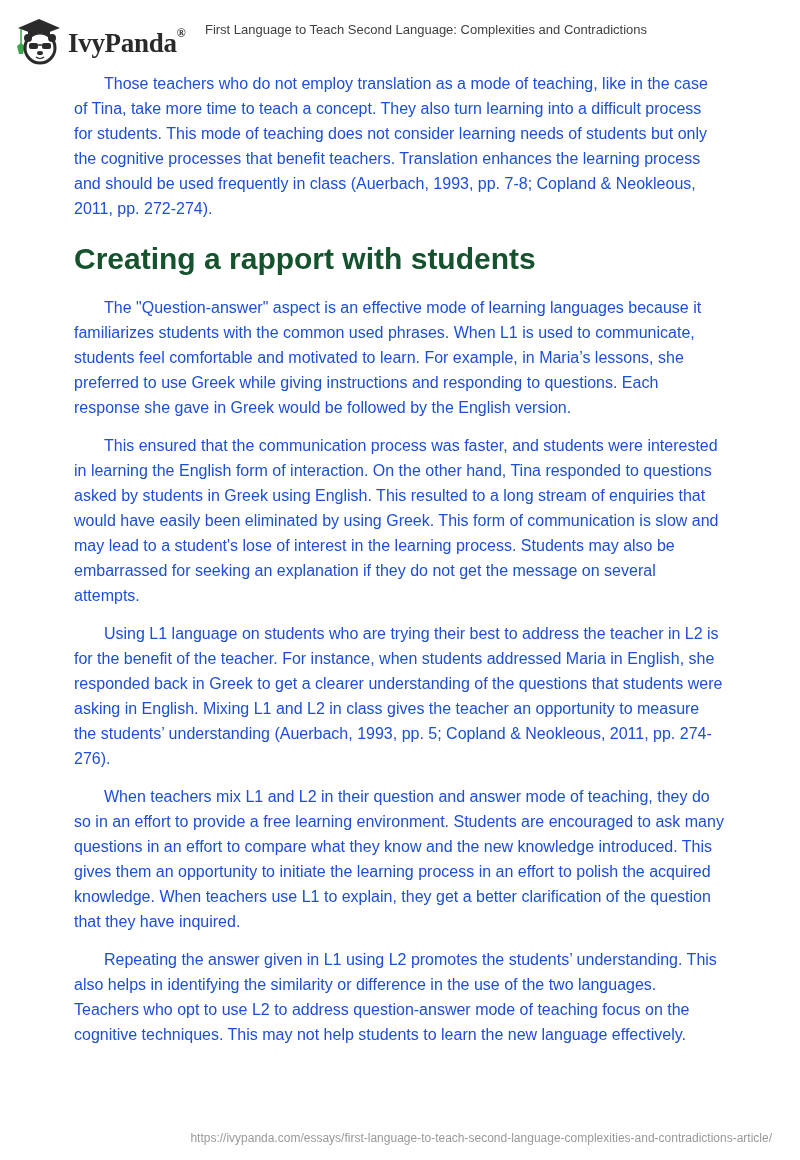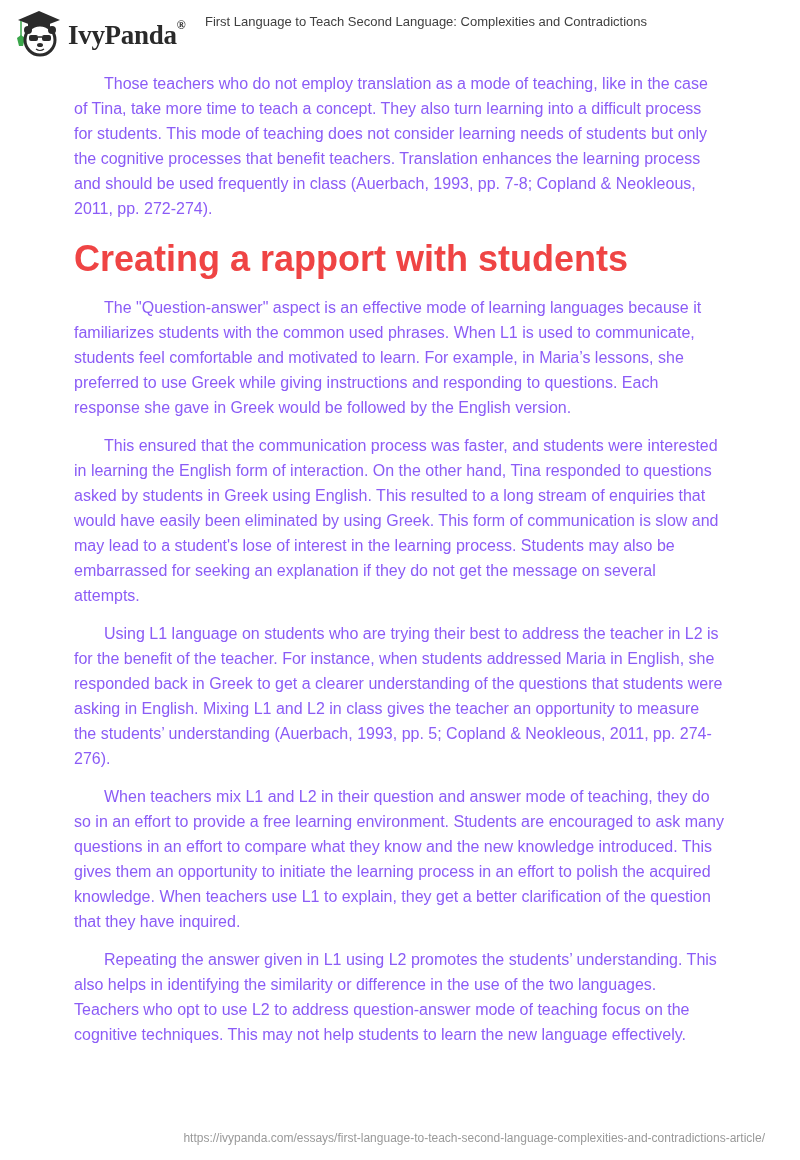--- a/index.html
+++ b/index.html
@@ -1,28 +1,28 @@
 <!DOCTYPE html>
 <html><head>
 <meta charset="utf-8">
 <style>
   html, body { margin: 0; padding: 0; background: #ffffff; }
   body { width: 800px; height: 1160px; position: relative; overflow: hidden;
          font-family: "Liberation Sans", sans-serif; color: #222222; }
-  .header { position: absolute; left: 0; top: 0; width: 679px; height: 60px; }
+  .header { position: absolute; left: 0; top: 8px; width: 679px; height: 60px; }
   .logo { position: absolute; left: 12px; top: 8px; display: flex; align-items: center; }
   .logo svg { width: 52px; height: 50px; display: block; }
   .logo-text { font-family: "Liberation Serif", serif; font-size: 27px; font-weight: bold;
                color: #2a2a2a; margin-left: 4px; margin-top: 4px; letter-spacing: -0.3px; }
   .logo-text sup { font-size: 12px; vertical-align: top; position: relative; top: -2px; }
   .doc-title { position: absolute; right: 32px; top: 14px; font-size: 13px; color: #404040; }
   .content { position: absolute; left: 74px; top: 71px; width: 650px; }
-  p { margin: 0 0 13px 0; font-size: 16px; line-height: 25px; text-indent: 30px; color: #8b5cf6; }
-  h2 { font-size: 36px; font-weight: bold; margin: 20px 0 18px 0; color: #ef4444; line-height: 36px; }
-  .footer-url { position: absolute; right: 35px; top: 1131px; font-size: 12px; color: #999999; }
+  p { margin: 0 0 13px 0; font-size: 16px; line-height: 25px; text-indent: 30px; color: #1d4ed8; }
+  h2 { font-size: 30px; font-weight: bold; margin: 20px 0 18px 0; color: #14532d; line-height: 36px; }
+  .footer-url { position: absolute; right: 28px; top: 1131px; font-size: 12px; color: #999999; }
 </style>
 </head>
 <body>
 
 <div class="header">
   <div class="logo">
     <svg viewBox="0 0 52 50">
 
       <polygon points="6,12 27,3 48,12 27,20" fill="#2b2b2b"></polygon>
       <rect x="16" y="12" width="22" height="7" fill="#2b2b2b"></rect>

